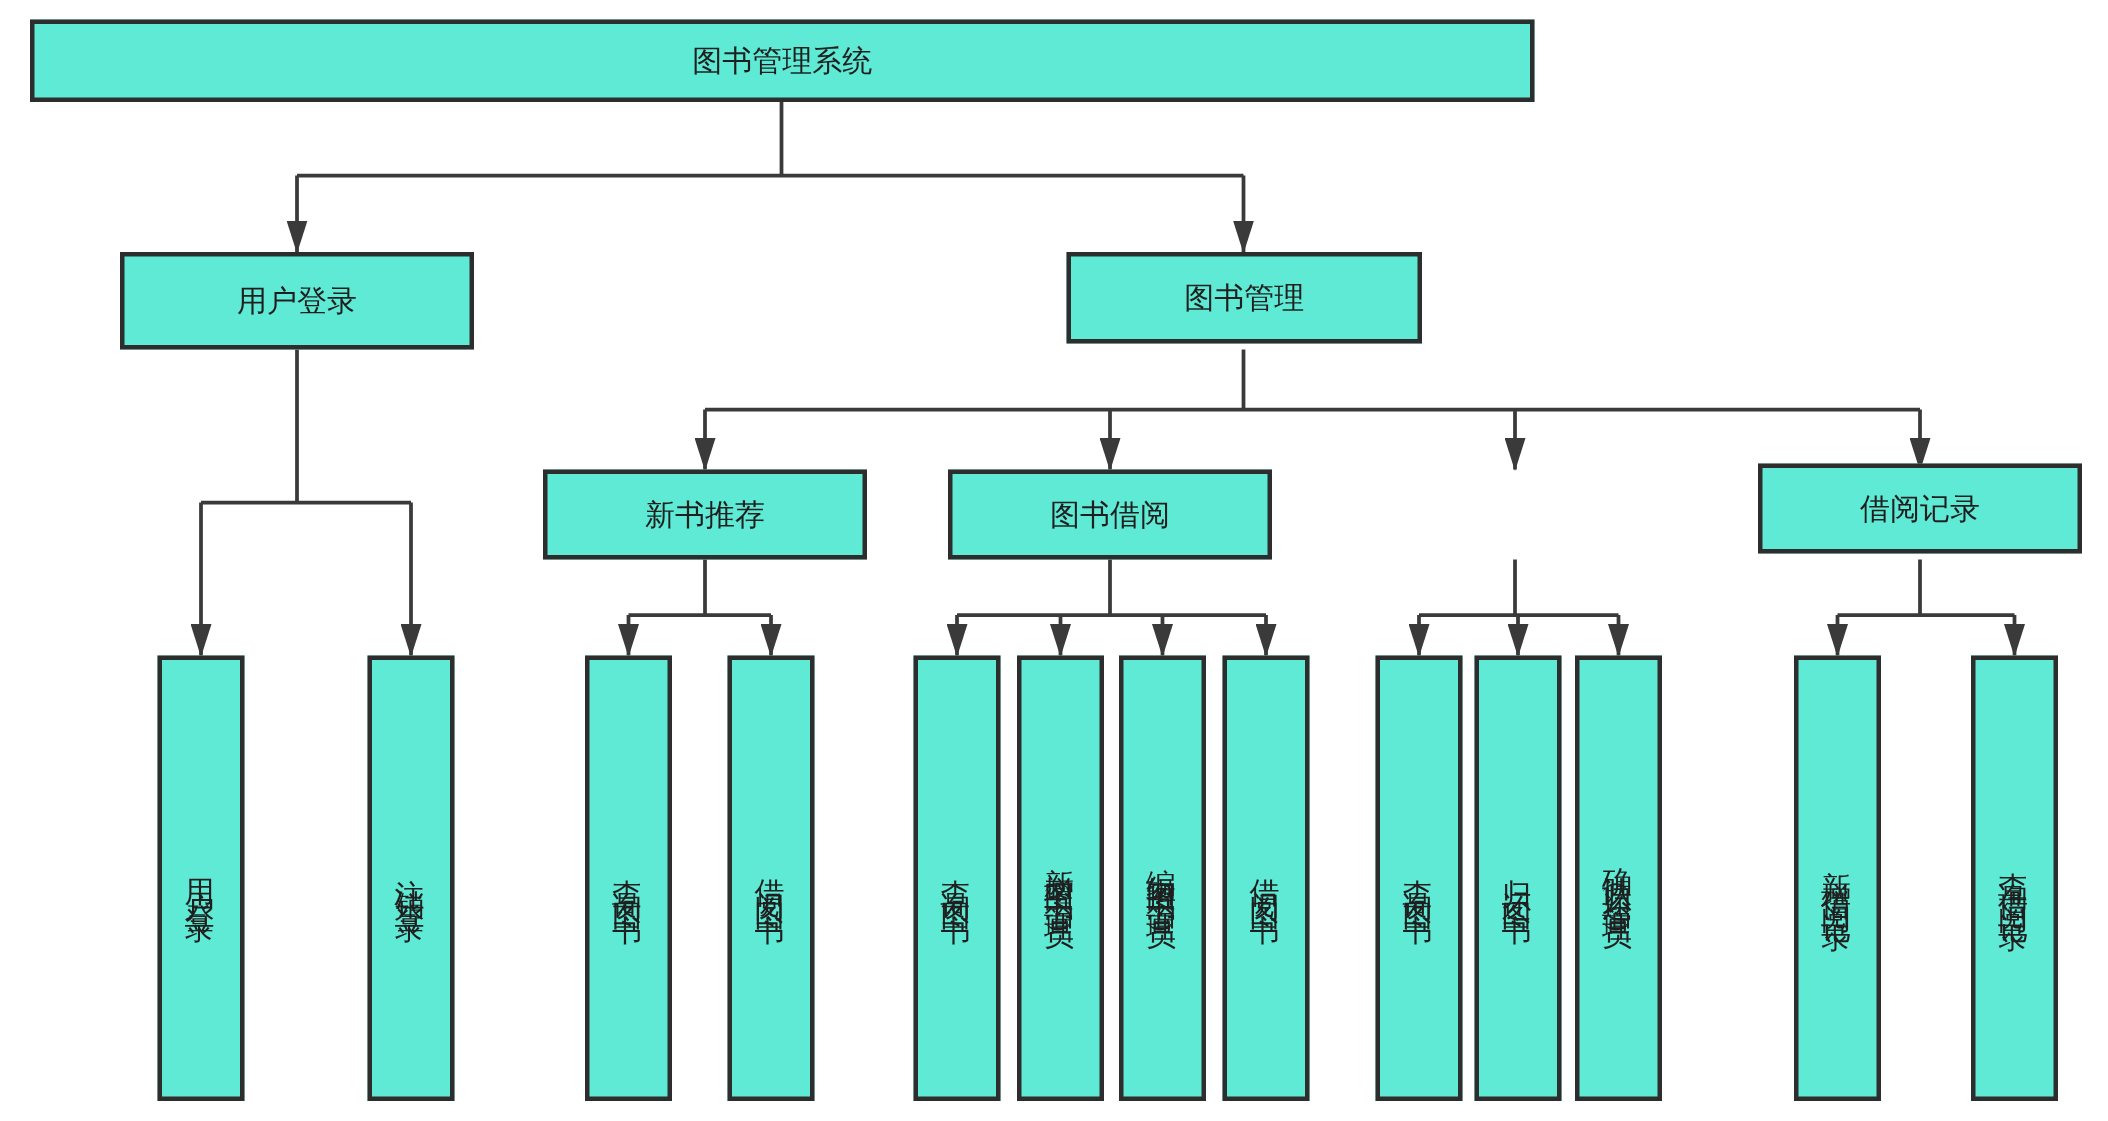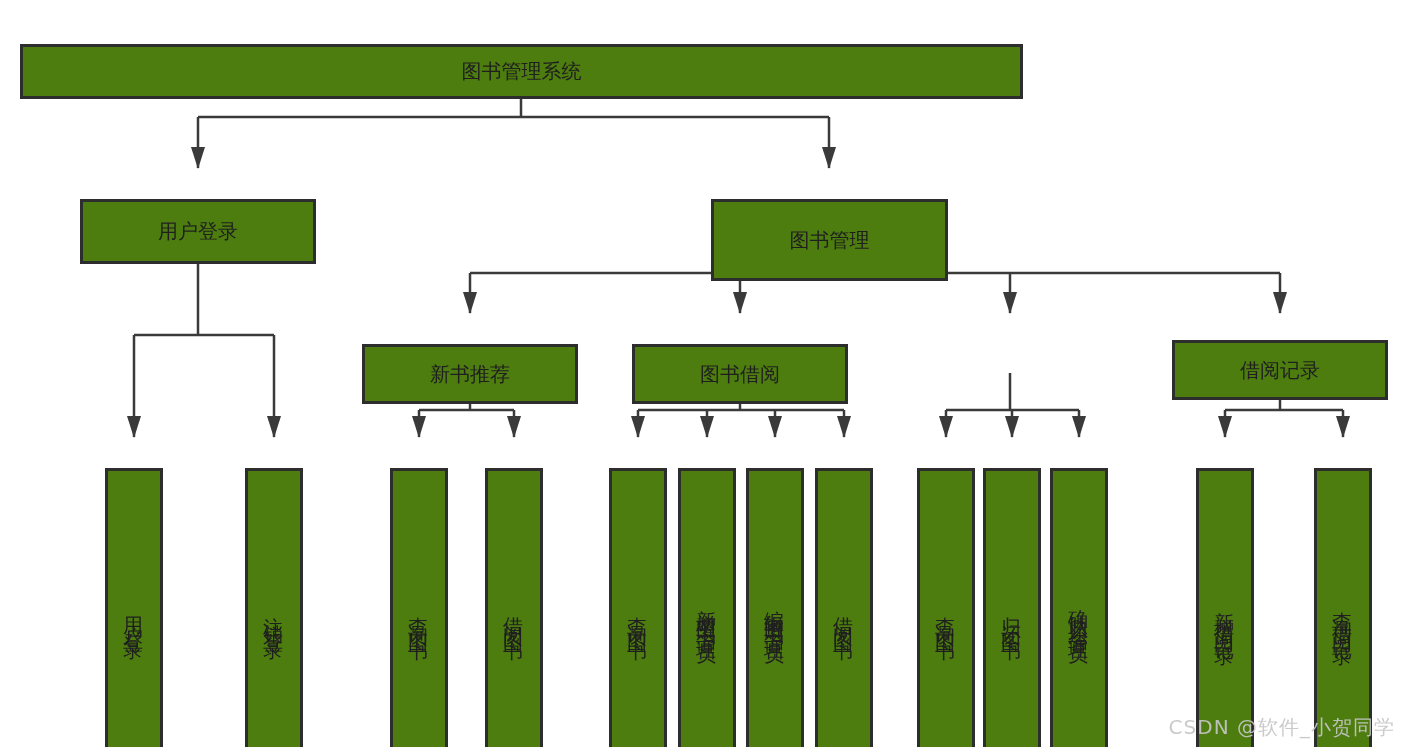--- a/index.html
+++ b/index.html
@@ -16,30 +16,29 @@
     background:var(--bg);
     font-family:"DejaVu Sans",sans-serif;
     overflow:hidden;
   }
   #connectors{position:absolute;left:0;top:0;z-index:1;}
   #connectors path{stroke:var(--line);stroke-width:2.5;fill:none;}
   #connectors marker path{fill:var(--line);stroke:none;}
   .node{
     position:absolute;
     box-sizing:border-box;
-    background:#4d7c0f;
+    background:#5eead4;
     border:3px solid var(--border);
     color:var(--text);
     display:flex;
     align-items:center;
     justify-content:center;
     font-size:20px;
     z-index:2;
     white-space:nowrap;
-    margin-top:31px;
   }
   .vnode{
     width:58px;height:297px;
     writing-mode:vertical-rl;
     text-orientation:mixed;
     letter-spacing:8px;
     white-space:normal;
     font-size:20px;
   }
   .watermark{
@@ -102,21 +101,21 @@
 
     <path d="M1280 373 V410"></path>
     <path d="M1225 410 H1343"></path>
     <path d="M1225 410 V437" marker-end="url(#arw)"></path>
     <path d="M1343 410 V437" marker-end="url(#arw)"></path>
   </svg>
 
   <div class="node" style="left:20px;top:13px;width:1003px;height:55px">图书管理系统</div>
 
   <div class="node" style="left:80px;top:168px;width:236px;height:65px">用户登录</div>
-  <div class="node" style="left:711px;top:168px;width:237px;height:82px">图书管理</div>
+  <div class="node" style="left:711px;top:168px;width:237px;height:61px">图书管理</div>
 
   <div class="node" style="left:632px;top:313px;width:216px;height:60px">图书借阅</div>
   <div class="node" style="left:362px;top:313px;width:216px;height:60px">新书推荐</div>
   <div class="node" style="left:1172px;top:309px;width:216px;height:60px">借阅记录</div>
 
   <div class="node vnode" style="left:105px;top:437px">用户登录</div>
   <div class="node vnode" style="left:245px;top:437px">注销登录</div>
 
   <div class="node vnode" style="left:390px;top:437px">查询图书</div>
   <div class="node vnode" style="left:485px;top:437px">借阅图书</div>
@@ -126,14 +125,13 @@
   <div class="node vnode" style="left:746px;top:437px;letter-spacing:5px">编辑图书（管理员）</div>
   <div class="node vnode" style="left:815px;top:437px">借阅图书</div>
 
   <div class="node vnode" style="left:917px;top:437px">查询图书</div>
   <div class="node vnode" style="left:983px;top:437px">归还图书</div>
   <div class="node vnode" style="left:1050px;top:437px;letter-spacing:5px">确认归还（管理员）</div>
 
   <div class="node vnode" style="left:1196px;top:437px;letter-spacing:7px">新增借阅记录</div>
   <div class="node vnode" style="left:1314px;top:437px;letter-spacing:7px">查询借阅记录</div>
 
-  <div class="watermark">CSDN @软件_小贺同学</div>
 </div>
 
 </body></html>

